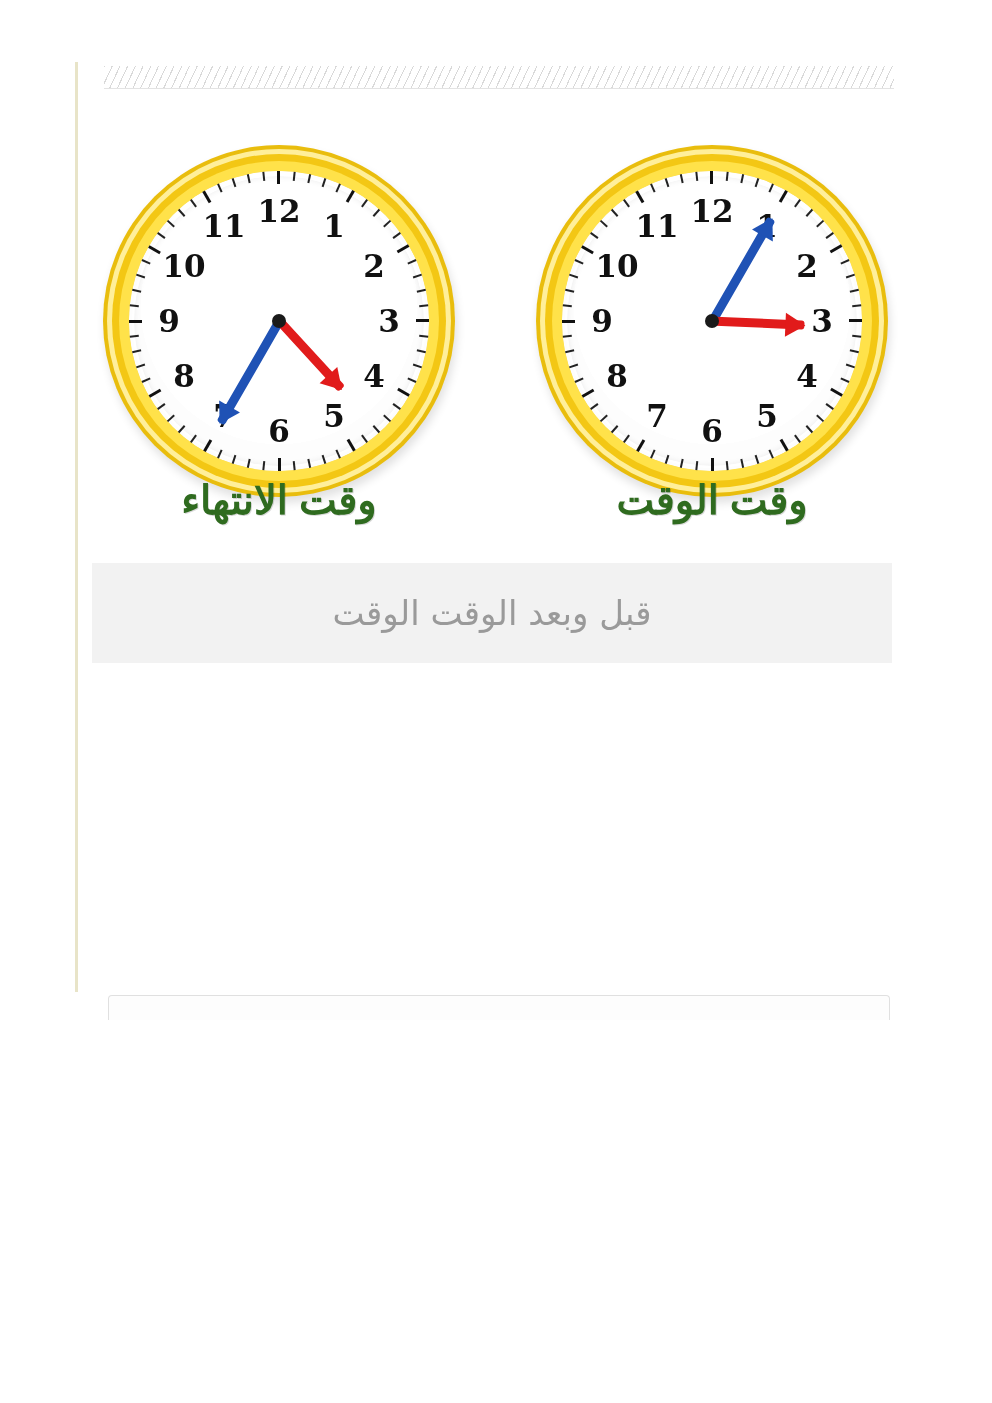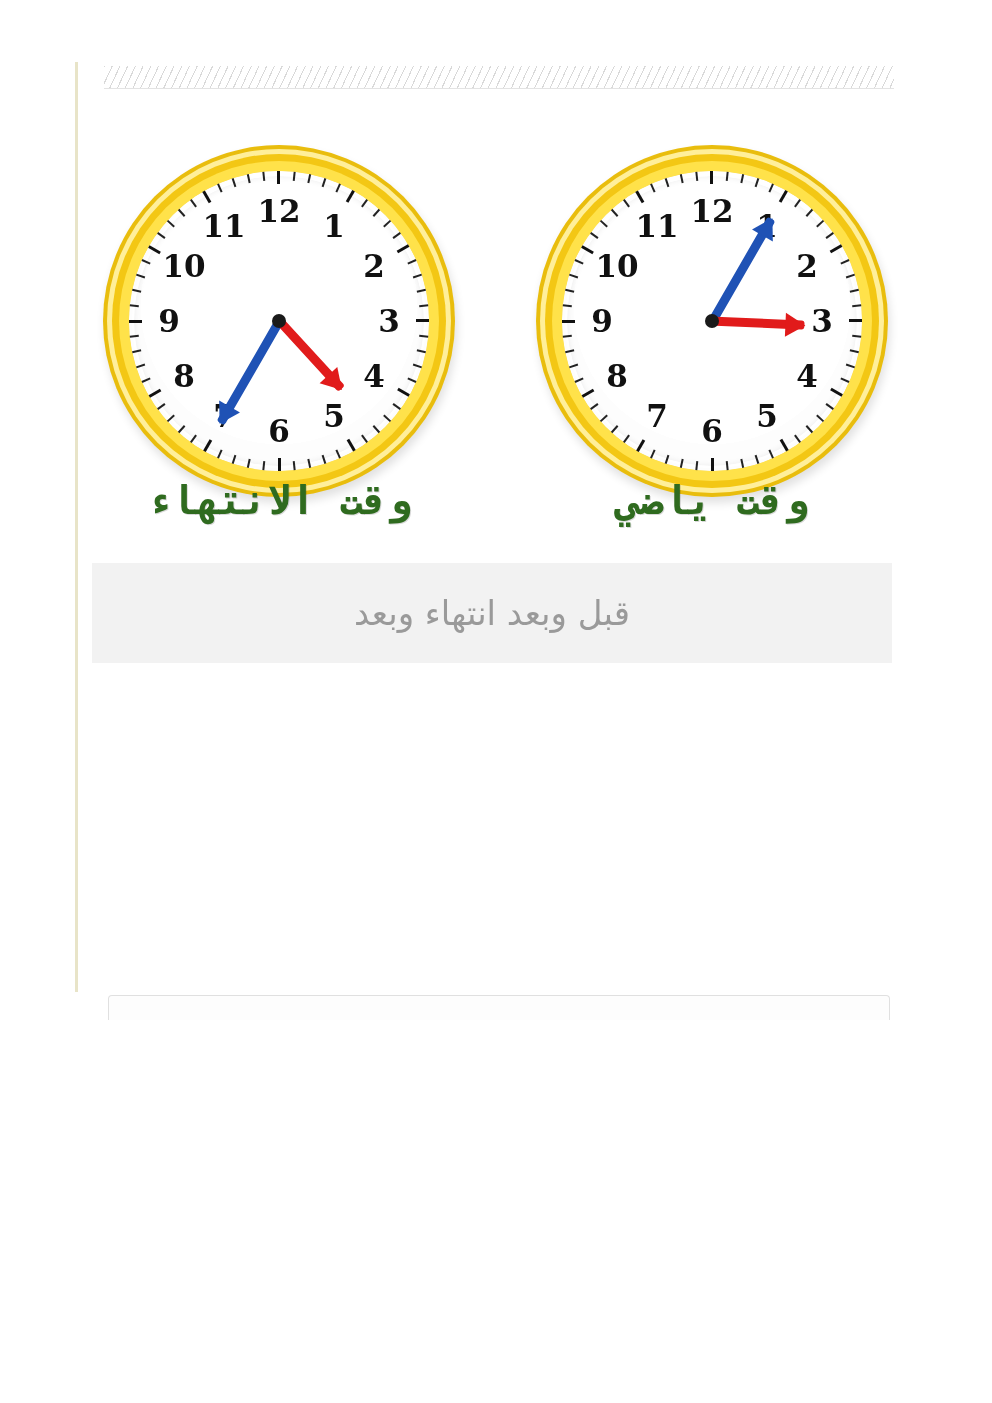--- a/index.html
+++ b/index.html
@@ -189,21 +189,21 @@
     border-radius: 50%;
     background: #1a1a1a;
   }
 
   .clock-label {
     position: absolute;
     left: 0;
     top: 306px;
     width: 100%;
     text-align: center;
-    font-family: Liberation Mono, monospace;
+    font-family: Liberation Sans, sans-serif;
     font-weight: bold;
     font-size: 40px;
     color: #2f6b1f;
     letter-spacing: 0px;
     text-shadow: 1px 1px 0 rgba(0,0,0,0.15);
   }
 
   
   .question {
     position: absolute;
@@ -440,21 +440,21 @@
           <div class="num" style="left:95px;  top:55px;">11</div>
 
           <div class="hand minute" style="transform:rotate(30deg)">
             <span class="arrow-head"></span>
           </div>
           <div class="hand hour" style="transform:rotate(92.5deg)">
             <span class="arrow-head"></span>
           </div>
           <div class="pin"></div>
         </div>
-        <div class="clock-label">وقت ياضي</div>
+        <div class="clock-label">وقت الوقت</div>
       </div>
 
       <div class="clock-wrap left">
         <div class="clock-face">
 
           <div class="tick major" style="transform:rotate(0deg)">
               <i></i>
             </div>
           <div class="tick" style="transform:rotate(6deg)">
               <i></i>
@@ -652,19 +652,19 @@
           </div>
           <div class="hand hour" style="transform:rotate(137.5deg)">
             <span class="arrow-head"></span>
           </div>
           <div class="pin"></div>
         </div>
         <div class="clock-label">وقت الانتهاء</div>
       </div>
 
     </div>
-    <div class="figure-caption">قبل وبعد انتهاء وبعد</div>
+    <div class="figure-caption">قبل وبعد الوقت الوقت</div>
   </div>
 
 
   <div class="answer-box"></div>
 
 </div>
 
 </body></html>

